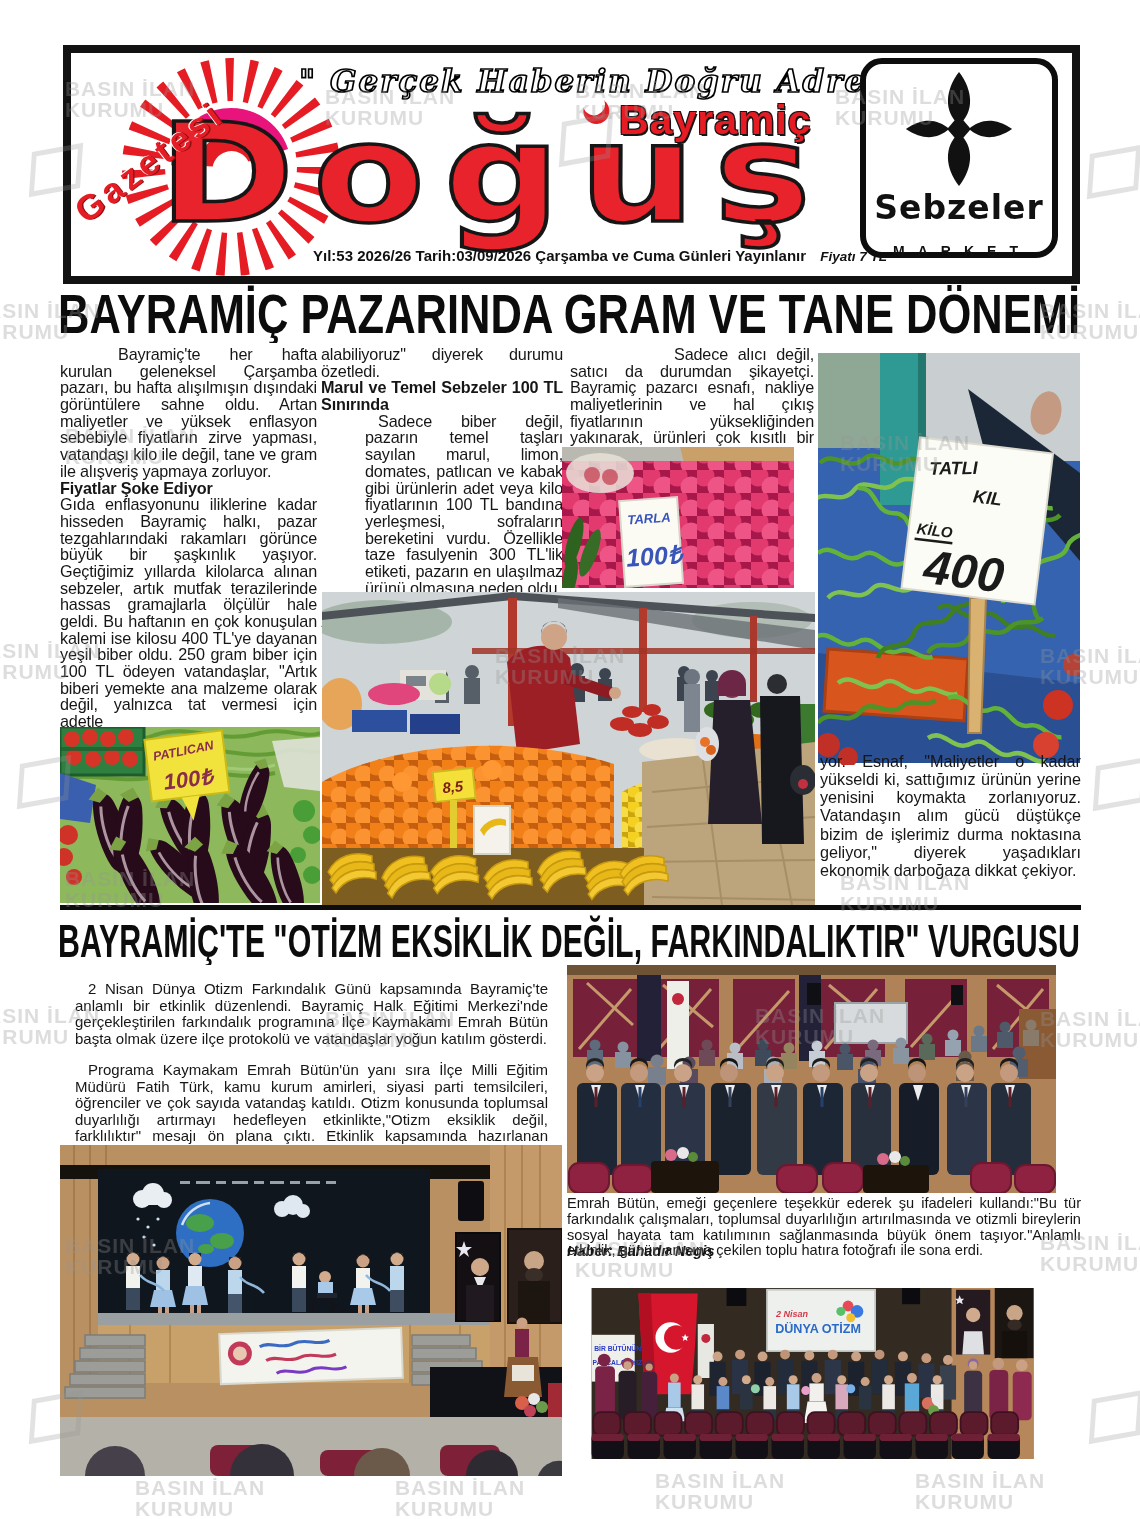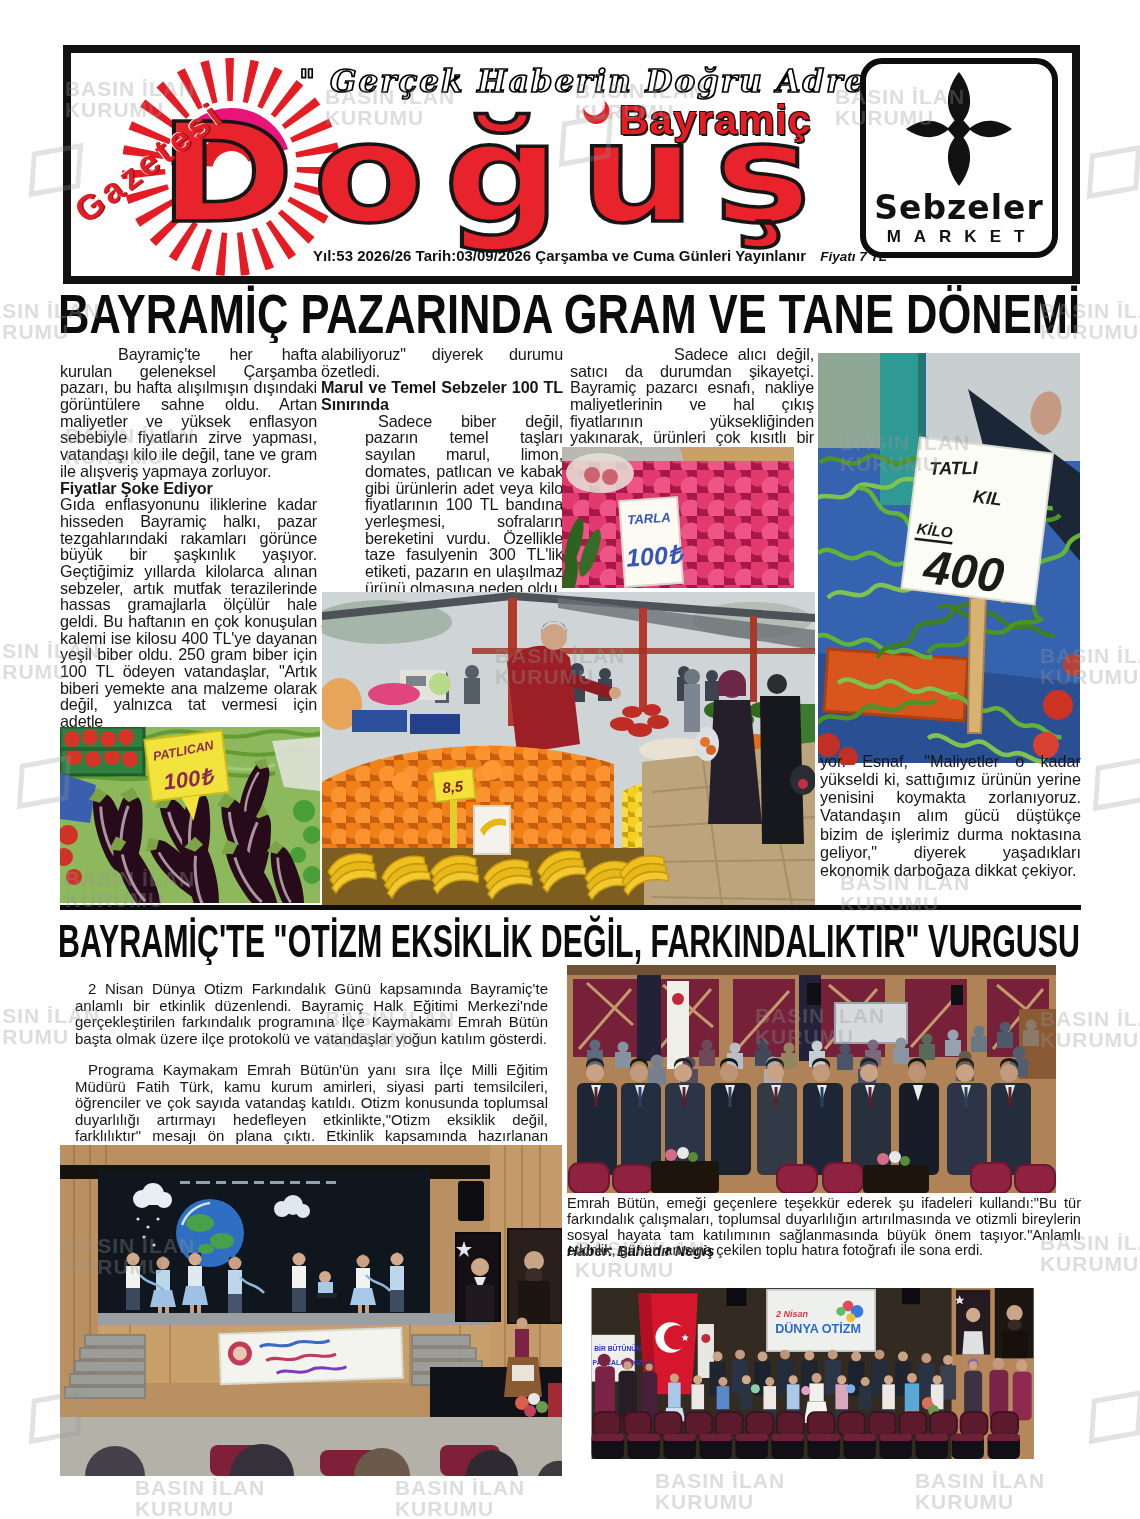--- a/index.html
+++ b/index.html
@@ -19,21 +19,21 @@
     line-height:1;color:#e8232b;-webkit-text-stroke:3.5px #161616;letter-spacing:16px;
     transform:scaleX(1.18);transform-origin:left top;}
   .mh-gazetesi{left:-4px;top:146px;font-weight:800;font-size:35px;color:#e51c23;letter-spacing:4px;
     transform:rotate(-37deg);transform-origin:left top;
     text-shadow:-1px -1px 0 #fff,1px 1px 0 #8e0e13;}
   .mh-issue{left:242px;top:194px;font-size:15px;font-weight:bold;color:#111;white-space:nowrap;}
   .mh-issue .price{font-style:italic;font-size:13.5px;margin-left:10px;}
   .hacimam{left:789px;top:5px;width:186px;height:188px;border:6px solid #0d0d0d;border-radius:22px;
     background:#fff;text-align:center;}
   .hacimam .name{font-family:"DejaVu Sans",sans-serif;font-weight:800;font-size:33px;color:#111;margin-top:-4px;letter-spacing:1px;}
-  .hacimam .sub{font-weight:800;font-size:17px;letter-spacing:13px;color:#111;margin-top:0px;padding-left:6px;}
+  .hacimam .sub{font-weight:800;font-size:14px;letter-spacing:13px;color:#111;margin-top:16px;padding-left:6px;}
 
   
   .h1svg{left:56px;top:285px;width:1028px;height:58px;}
   .h2svg{left:56px;top:915px;width:1028px;height:50px;}
   .divider{left:60px;top:905px;width:1021px;height:5px;background:#0d0d0d;}
 
   
   .btxt{font-size:16.2px;line-height:1.03;letter-spacing:-0.15px;text-align:justify;color:#161616;}
   .btxt .sub{font-weight:bold;}
   .ind-lg{text-indent:58px;} .ind-xl{text-indent:104px;} .ind-sm{text-indent:13px;margin-left:44px;}

